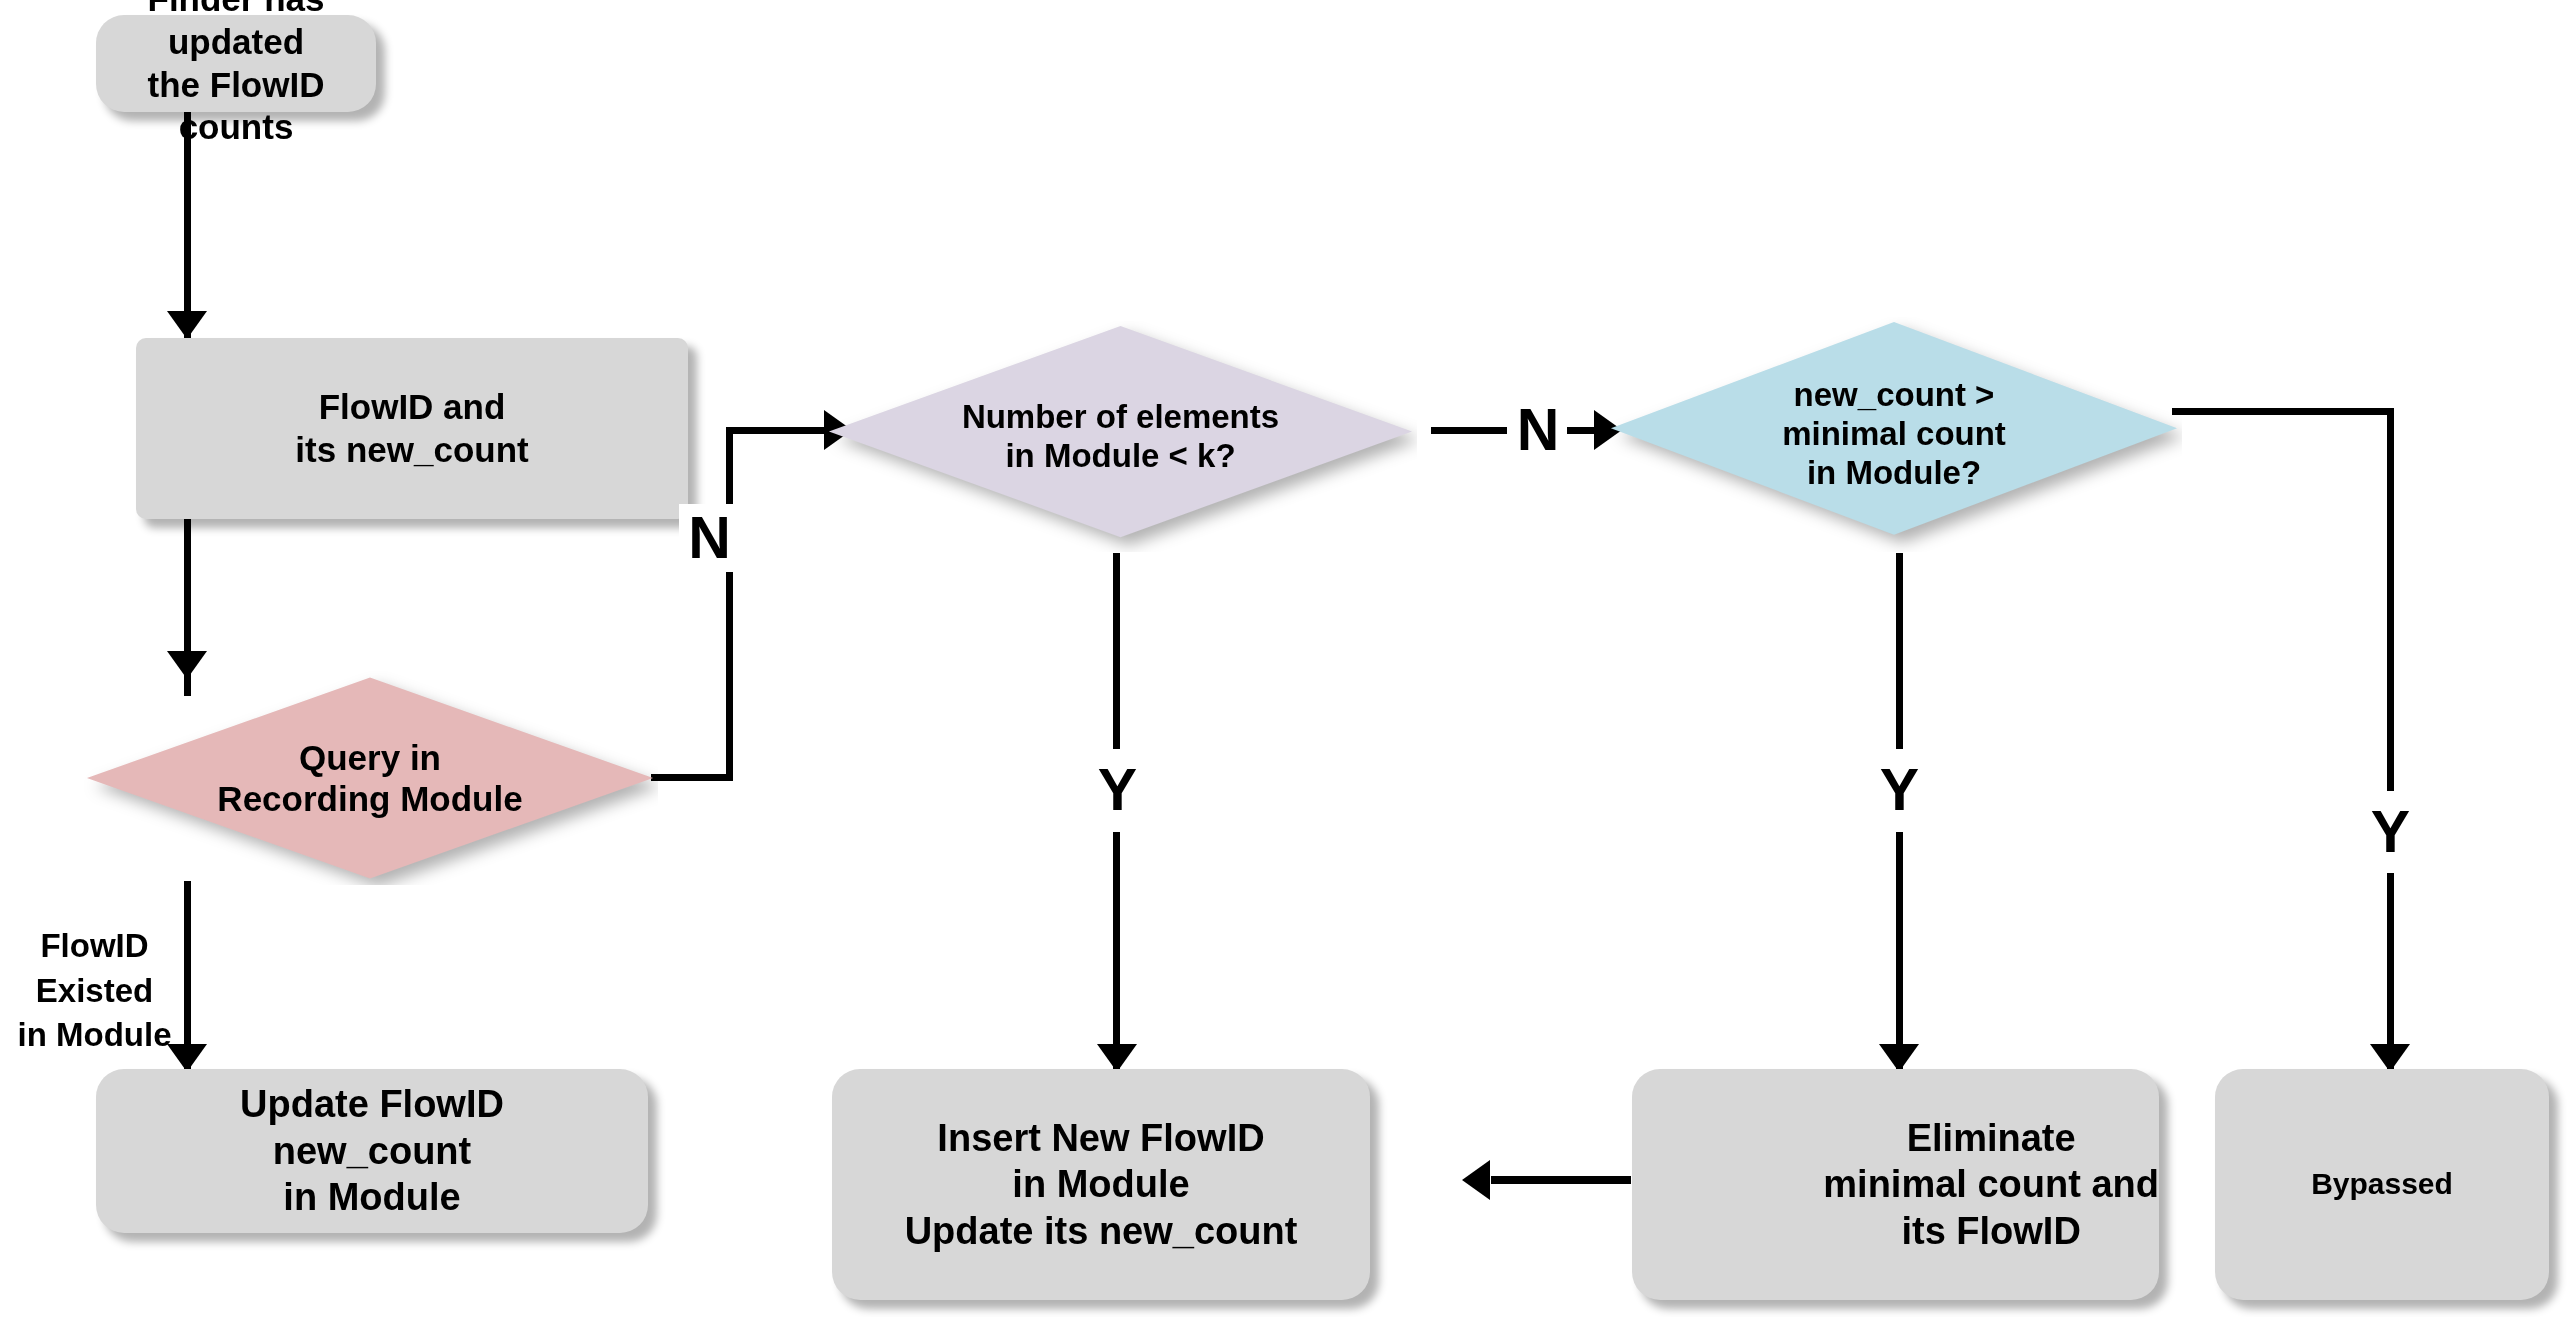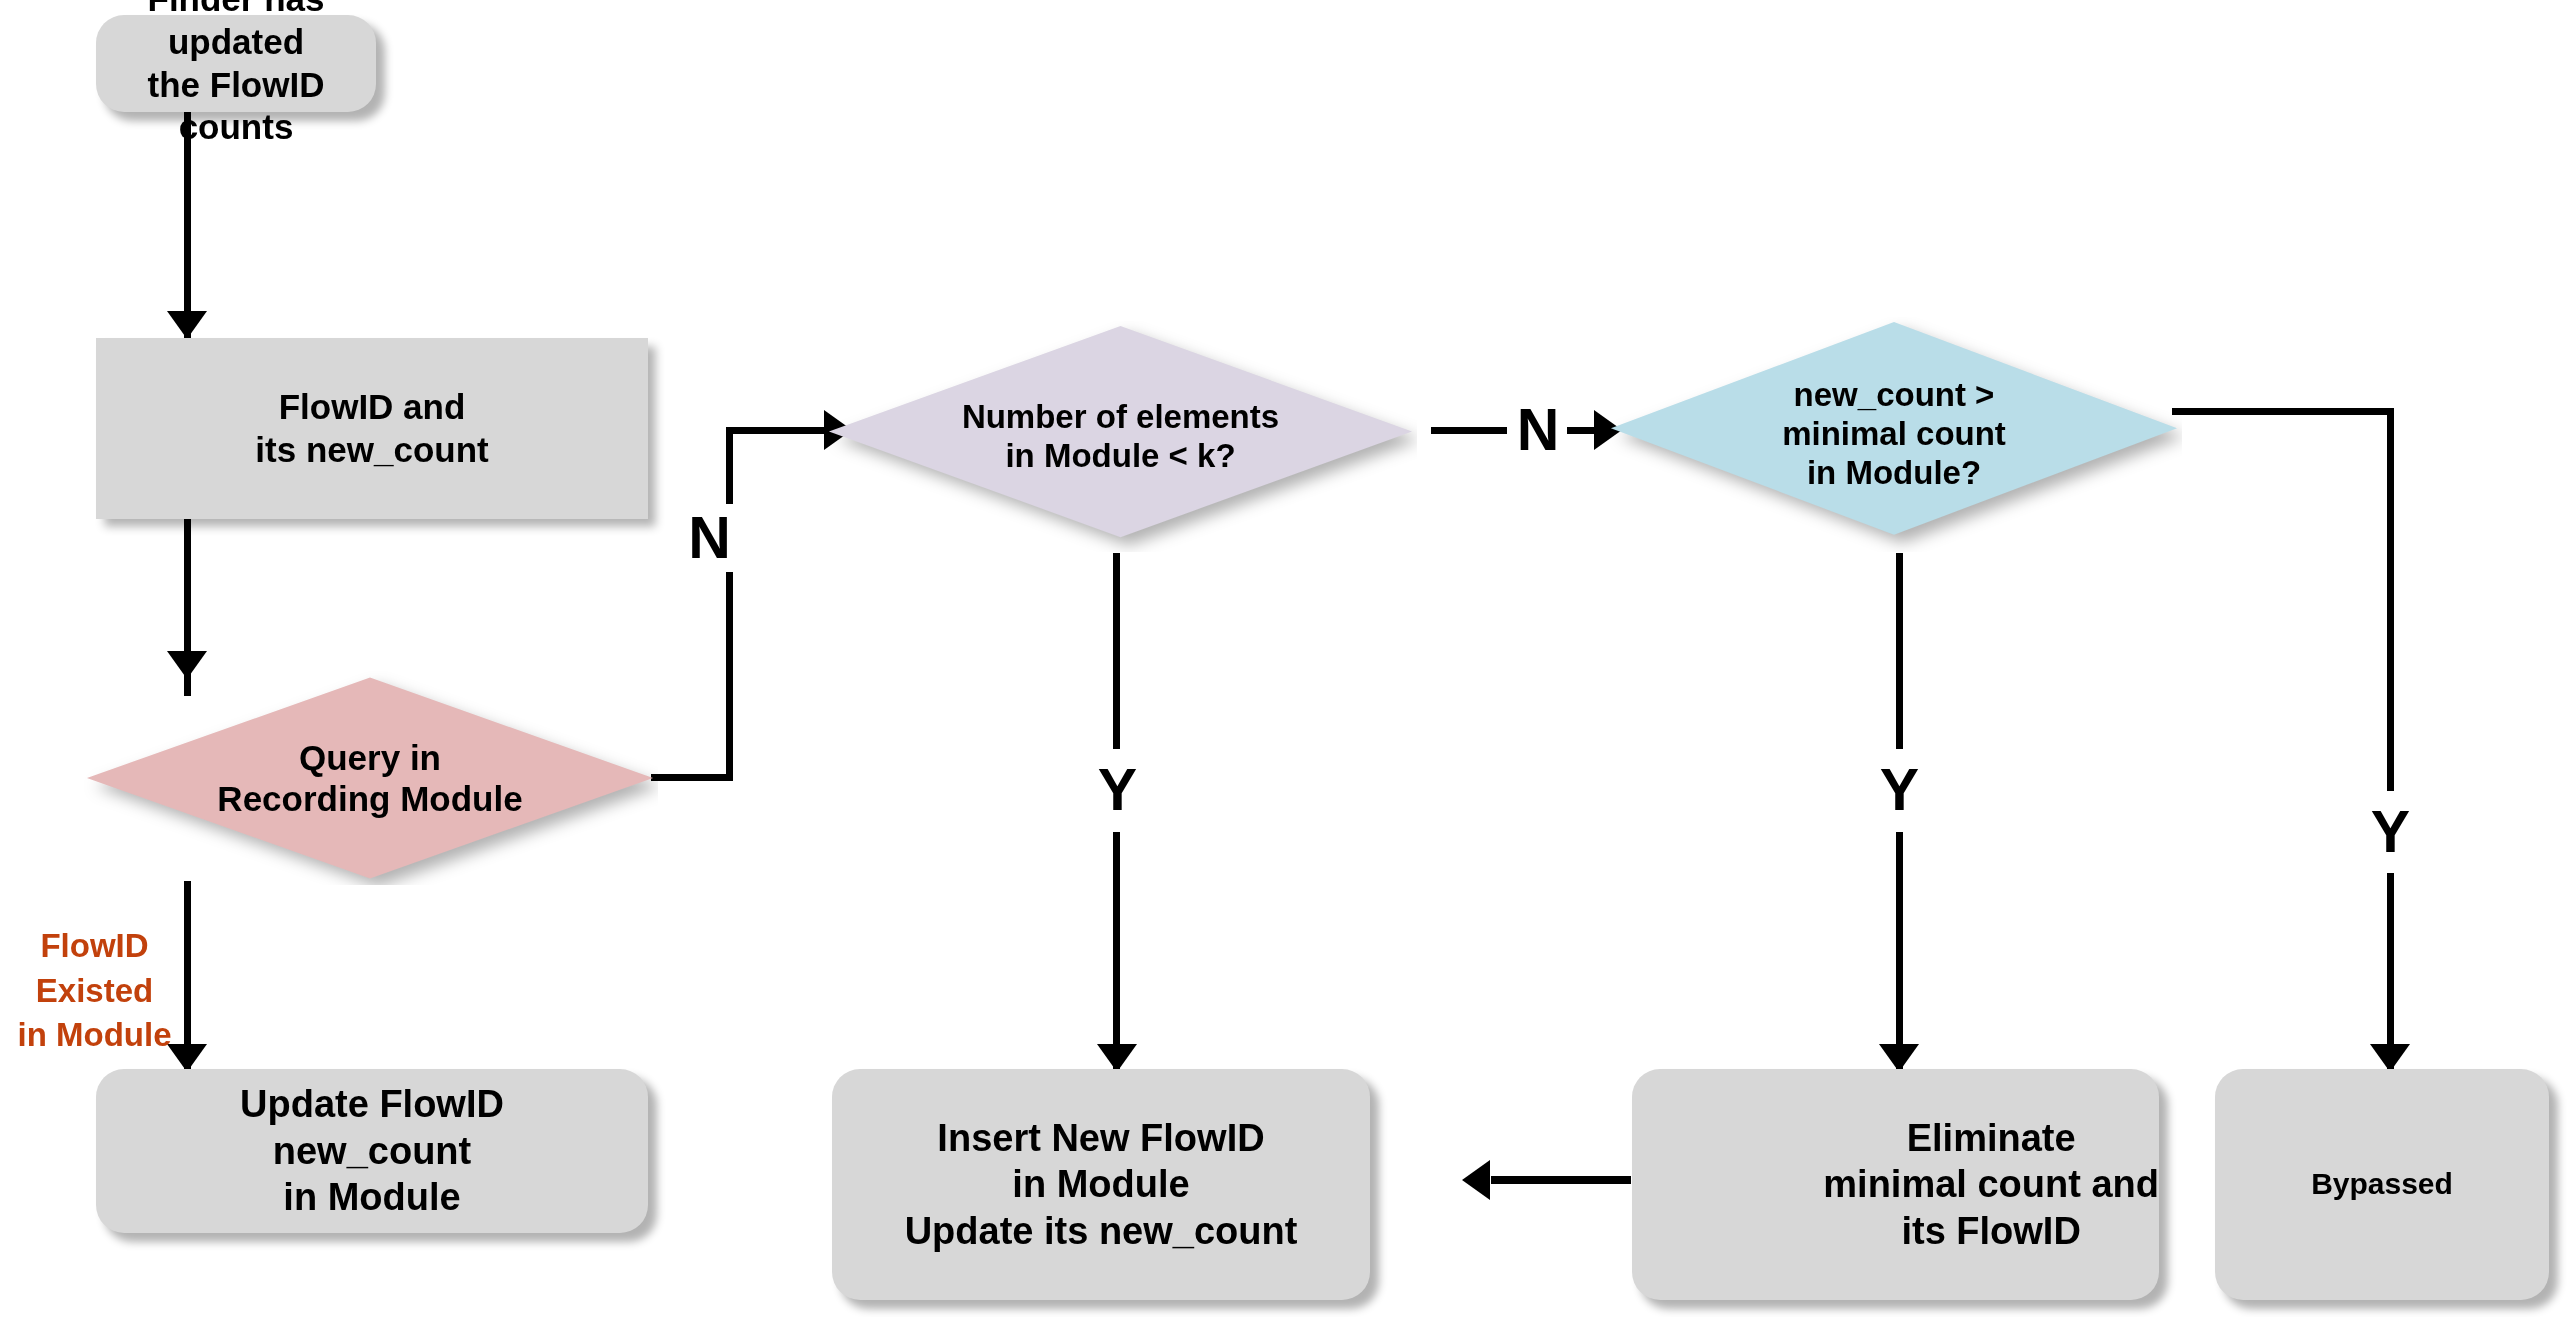--- a/index.html
+++ b/index.html
@@ -23,21 +23,21 @@
     font-weight:bold;
     line-height:1.22;
     white-space:pre-line;
     z-index:3;
   }
   .rectnode{
     background:#d7d7d7;
     box-shadow:8.2px 8.2px 9px rgba(0,0,0,0.30);
   }
   .rounded{border-radius:28px;}
-  .square{border-radius:0;}
+  .square{border-radius:10px;margin-left:40px;}
 
   
   .diamond{
     position:absolute;
     z-index:3;
   }
   .diamond .dshape{
     position:absolute;
     left:0;top:0;width:100%;height:100%;
   }
@@ -83,21 +83,21 @@
     z-index:4;
     background:#fff;
     line-height:1.0;
     text-align:center;
     white-space:pre-line;
   }
   .yn{font-size:49px;}
   .sidelabel{
     position:absolute;
     font-weight:bold;
-    color:#c2410c;
+    color:#000000;
     font-size:33px;
     line-height:1.35;
     text-align:center;
     white-space:pre-line;
     z-index:4;
   }
 </style>
 </head>
 <body>
 

